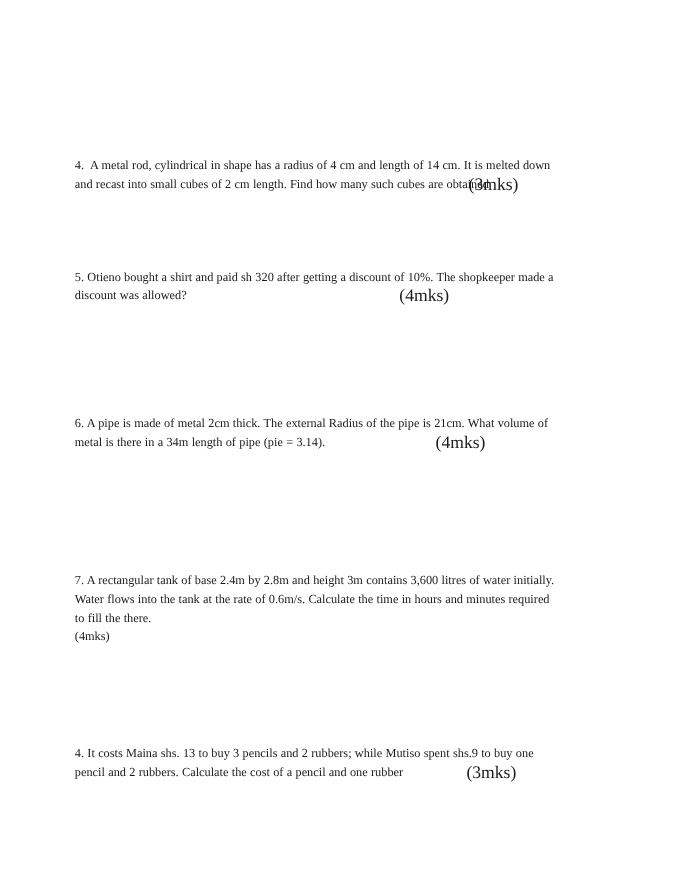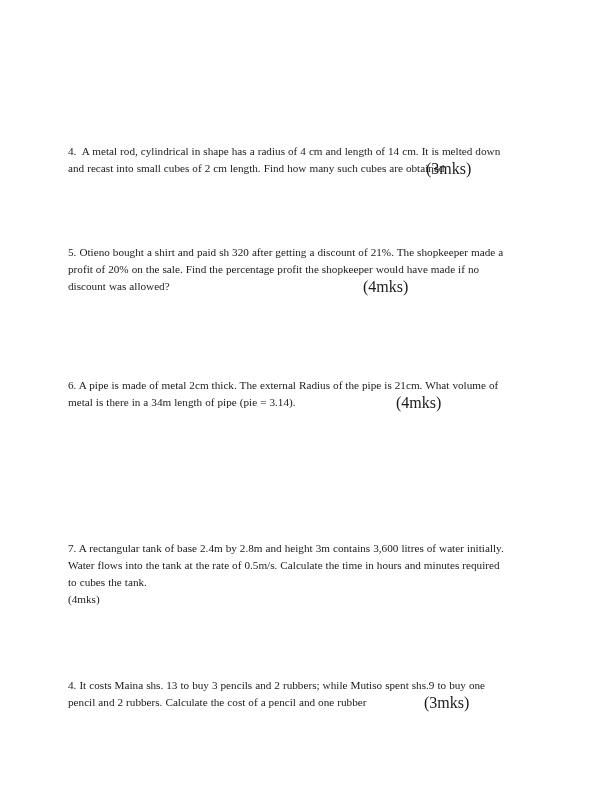--- a/index.html
+++ b/index.html
@@ -42,25 +42,25 @@
     font-size: 16px;
     line-height: 17px;
     color: #1a1a1a;
     white-space: pre;
     font-family: Liberation Serif, serif;
   }
   
   #question-4 { top: 143px; }
   #question-5 { top: 244px; }
   #question-6 { top: 377px; }
-  #question-7 { top: 520px; margin-top: 20px; }
+  #question-7 { top: 520px; }
   #question-8 { top: 677px; }
 </style>
 </head>
 <body>
 
 <div class="page">
   <div class="question" id="question-4"><span class="q-line">4.  A metal rod, cylindrical in shape has a radius of 4 cm and length of 14 cm. It is melted down</span><span class="q-line">and recast into small cubes of 2 cm length. Find how many such cubes are obtained<span class="marks" style="left: 358px; top: 0px;">(3mks)</span></span></div>
-  <div class="question" id="question-5"><span class="q-line">5. Otieno bought a shirt and paid sh 320 after getting a discount of 21%. The shopkeeper made a</span><span class="q-line">profit of 20% on the sale. Find the percentage profit the shopkeeper would have made if no</span><span class="q-line">discount was allowed?<span class="marks" style="left: 295px; top: 0px;">(4mks)</span></span></div>
+  <div class="question" id="question-5"><span class="q-line">5. Otieno bought a shirt and paid sh 320 after getting a discount of 10%. The shopkeeper made a</span><span class="q-line">discount was allowed?<span class="marks" style="left: 295px; top: 0px;">(4mks)</span></span></div>
   <div class="question" id="question-6"><span class="q-line">6. A pipe is made of metal 2cm thick. The external Radius of the pipe is 21cm. What volume of</span><span class="q-line">metal is there in a 34m length of pipe (pie = 3.14).<span class="marks" style="left: 328px; top: 0px;">(4mks)</span></span></div>
-  <div class="question" id="question-7"><span class="q-line">7. A rectangular tank of base 2.4m by 2.8m and height 3m contains 3,600 litres of water initially.</span><span class="q-line">Water flows into the tank at the rate of 0.5m/s. Calculate the time in hours and minutes required</span><span class="q-line">to cubes the tank.</span><span class="q-line">(4mks)</span></div>
+  <div class="question" id="question-7"><span class="q-line">7. A rectangular tank of base 2.4m by 2.8m and height 3m contains 3,600 litres of water initially.</span><span class="q-line">Water flows into the tank at the rate of 0.6m/s. Calculate the time in hours and minutes required</span><span class="q-line">to fill the there.</span><span class="q-line">(4mks)</span></div>
   <div class="question" id="question-8"><span class="q-line">4. It costs Maina shs. 13 to buy 3 pencils and 2 rubbers; while Mutiso spent shs.9 to buy one</span><span class="q-line">pencil and 2 rubbers. Calculate the cost of a pencil and one rubber<span class="marks" style="left: 356px; top: 0px;">(3mks)</span></span></div>
 </div>
 
 </body></html>

